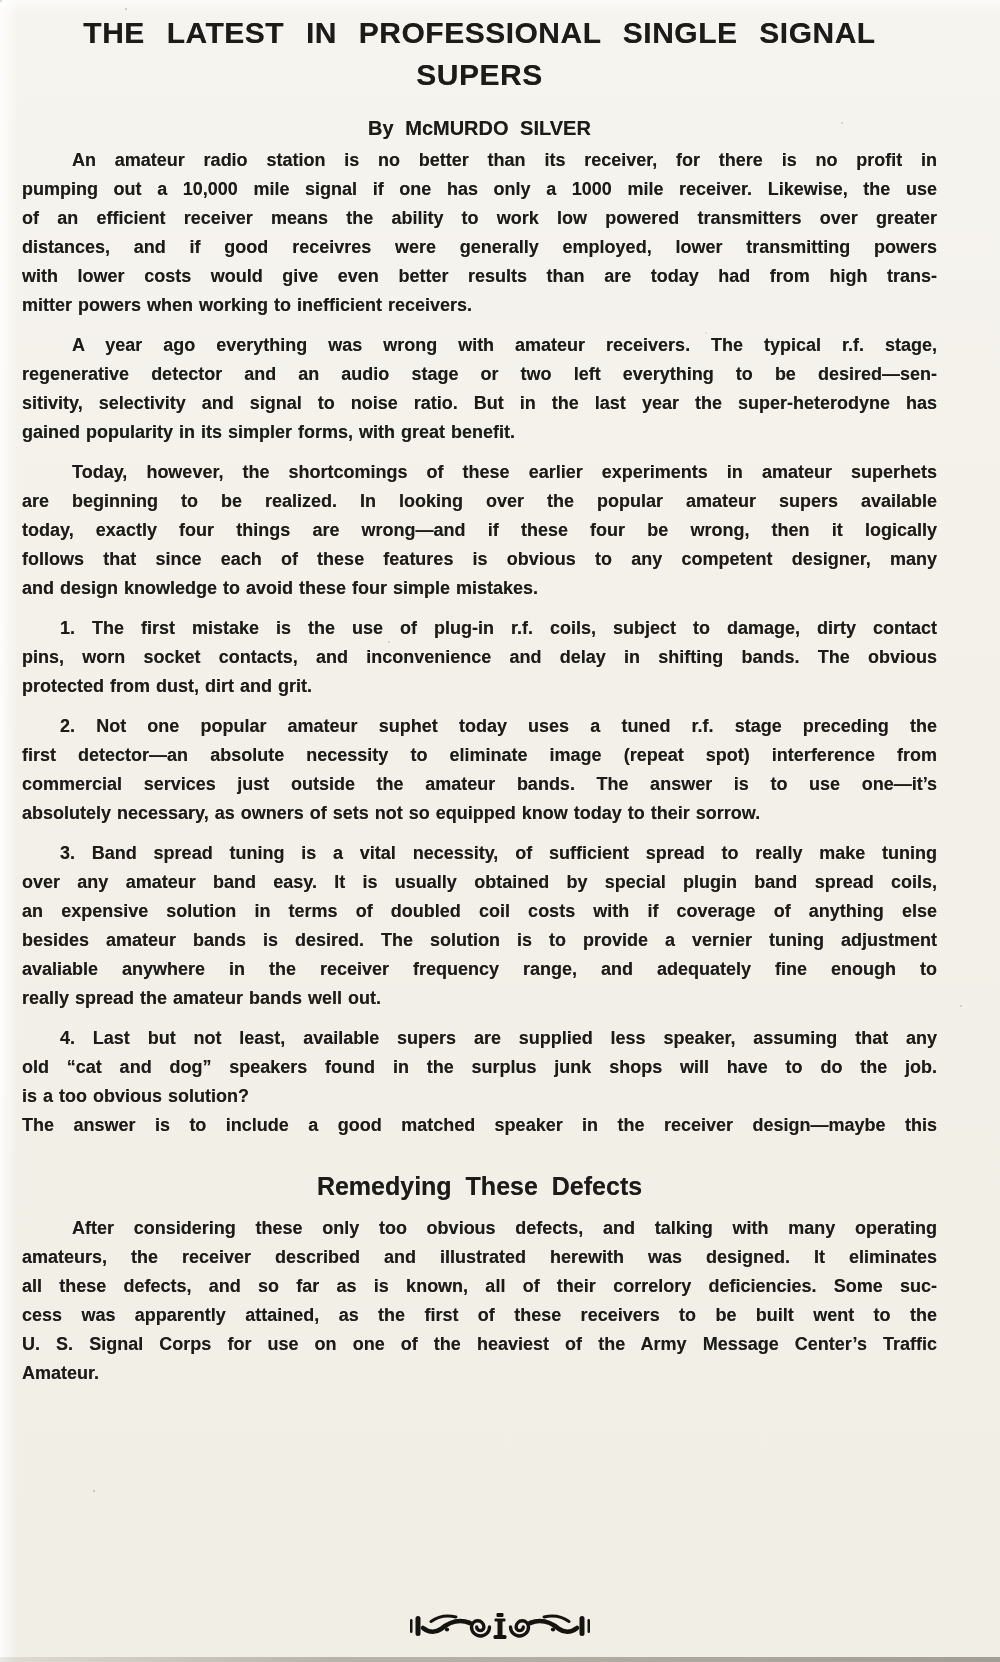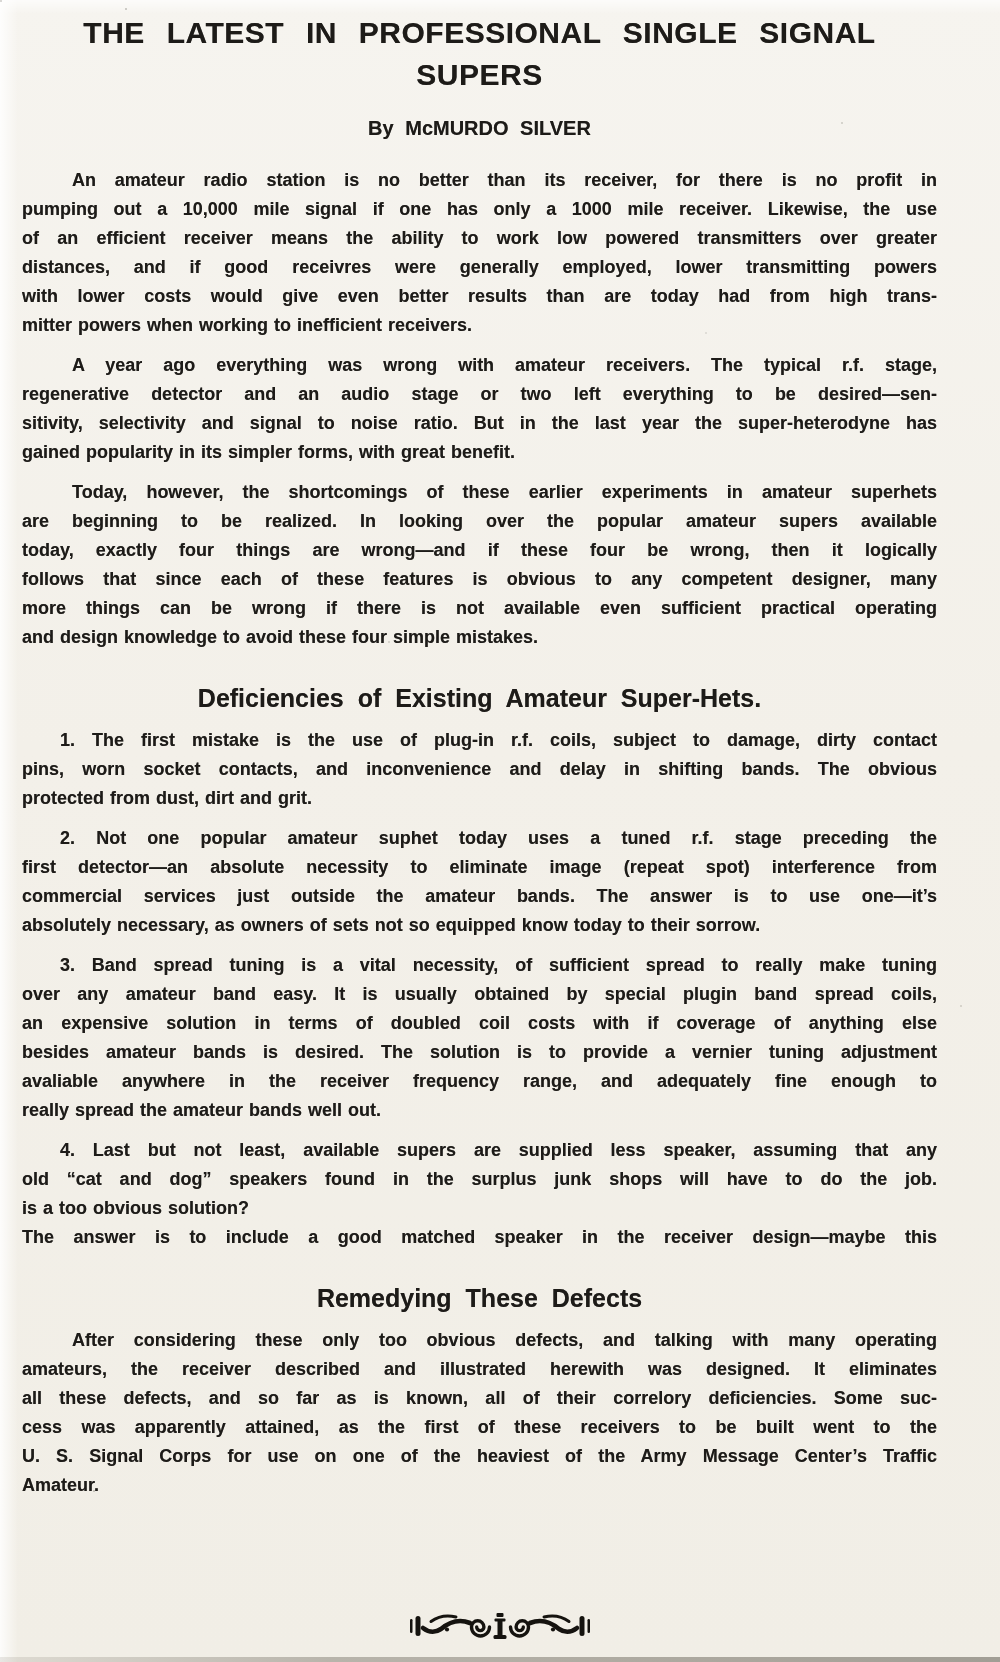--- a/index.html
+++ b/index.html
@@ -32,21 +32,21 @@
 
   .title { margin-top:12px; text-align:center; font-weight:700;
     font-size:30px; line-height:42px; letter-spacing:.5px; word-spacing:13px;
     text-shadow:0 0 .5px rgba(0,0,0,.55);
   }
   .byline { margin-top:15px; text-align:center; font-weight:700;
     font-size:20px; line-height:24px; word-spacing:6px;
     text-shadow:0 0 .4px rgba(0,0,0,.5);
   }
 
-  .article { margin-top:26px; }
+  .article { margin-top:6px; }
   .block + .block { margin-top:11px; }
   .line {
     font-size:18px; line-height:29px; font-weight:700;
     text-align:justify; text-align-last:justify;
     word-spacing:1px;
     text-shadow:0 0 .4px rgba(0,0,0,.45);
   }
   .line.last { text-align-last:left; }
   .line.first { text-indent:50px; }
   .block.item .line.first { text-indent:38px; }
@@ -91,24 +91,22 @@
           <div class="line first">A year ago everything was wrong with amateur receivers. The typical r.f. stage,</div>
           <div class="line">regenerative detector and an audio stage or two left everything to be desired—sen-</div>
           <div class="line">sitivity, selectivity and signal to noise ratio. But in the last year the super-heterodyne has</div>
           <div class="line last">gained popularity in its simpler forms, with great benefit.</div>
         </div>
         <div class="block paragraph">
           <div class="line first">Today, however, the shortcomings of these earlier experiments in amateur superhets</div>
           <div class="line">are beginning to be realized. In looking over the popular amateur supers available</div>
           <div class="line">today, exactly four things are wrong—and if these four be wrong, then it logically</div>
           <div class="line">follows that since each of these features is obvious to any competent designer, many</div>
-          <div class="line">more things can be wrong if there is not available even sufficient practical operating</div>
           <div class="line last">and design knowledge to avoid these four simple mistakes.</div>
         </div>
-        <h2 class="section-heading">Deficiencies of Existing Amateur Super-Hets.</h2>
         <div class="block item">
           <div class="line first">1. The first mistake is the use of plug-in r.f. coils, subject to damage, dirty contact</div>
           <div class="line">pins, worn socket contacts, and inconvenience and delay in shifting bands. The obvious</div>
           <div class="line last">protected from dust, dirt and grit.</div>
         </div>
         <div class="block item">
           <div class="line first">2. Not one popular amateur suphet today uses a tuned r.f. stage preceding the</div>
           <div class="line">first detector—an absolute necessity to eliminate image (repeat spot) interference from</div>
           <div class="line">commercial services just outside the amateur bands. The answer is to use one—it’s</div>
           <div class="line last">absolutely necessary, as owners of sets not so equipped know today to their sorrow.</div>

